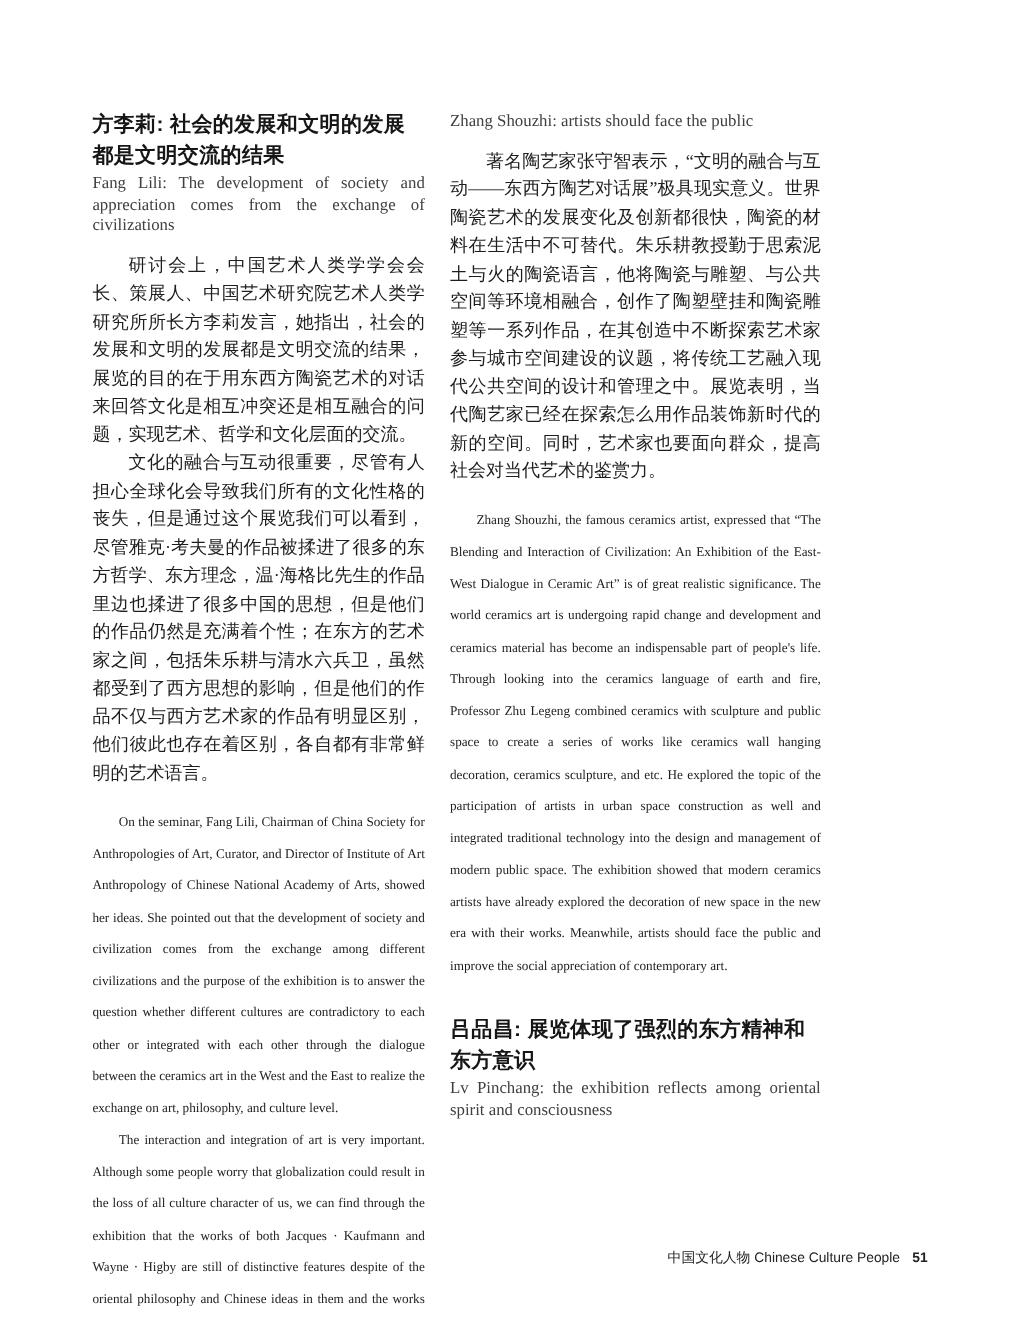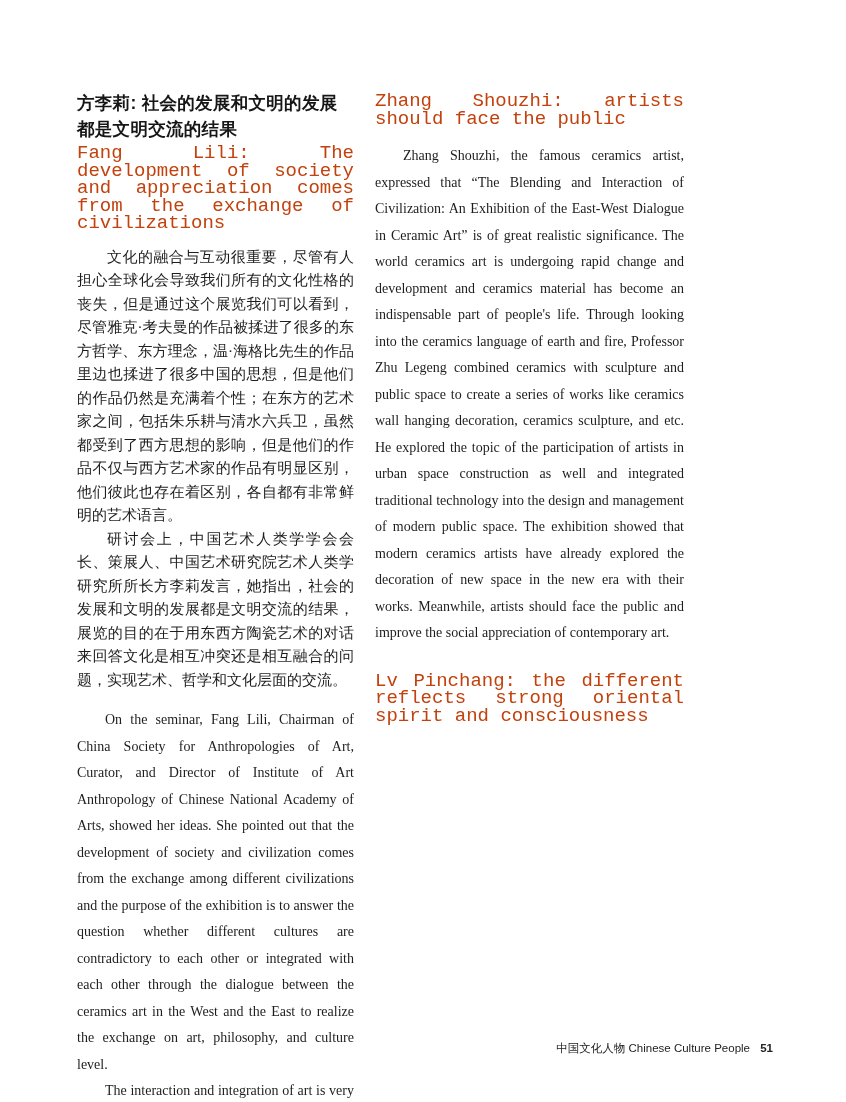--- a/index.html
+++ b/index.html
@@ -28,46 +28,46 @@
     margin: 0;
     font-family: "Liberation Sans", "DejaVu Sans", sans-serif;
     font-weight: 700;
     font-size: 17.5px;
     line-height: 26px;
     letter-spacing: 0.3px;
     color: #161616;
   }
   .heading-en {
     margin: 3px 0 0 0;
-    font-family: Liberation Mono, monospace;
+    font-family: Liberation Serif, serif;
     font-weight: 400;
-    font-size: 19px;
+    font-size: 14px;
     line-height: 17.5px;
-    color: #c2410c;
+    color: #404040;
     text-align: justify;
   }
   .body-cn {
     margin-top: 13px;
   }
   .body-cn p {
     margin: 0;
     font-family: "Liberation Serif", "DejaVu Serif", serif;
     font-size: 15px;
     line-height: 23.5px;
     text-align: justify;
     text-indent: 2em;
     color: #1d1d1d;
   }
   .body-en {
     margin-top: 15px;
   }
   .body-en p {
     margin: 0;
     font-family: "Liberation Serif", "DejaVu Serif", serif;
-    font-size: 14px;
+    font-size: 11px;
     line-height: 26.5px;
     text-align: justify;
     text-indent: 2em;
     color: #1d1d1d;
   }
   .article + .article {
     margin-top: 26px;
   }
   .page-footer {
     position: absolute;
@@ -86,40 +86,44 @@
 </head>
 <body>
 
 <div class="page">
   <div class="columns">
 
     <div class="col-left article">
       <h1 class="heading-cn">方李莉: 社会的发展和文明的发展都是文明交流的结果</h1>
       <h2 class="heading-en">Fang Lili: The development of society and appreciation comes from the exchange of civilizations</h2>
       <div class="body-cn">
+        <p>研讨会上，中国艺术人类学学会会长、策展人、中国艺术研究院艺术人类学研究所所长方李莉发言，她指出，社会的发展和文明的发展都是文明交流的结果，展览的目的在于用东西方陶瓷艺术的对话来回答文化是相互冲突还是相互融合的问题，实现艺术、哲学和文化层面的交流。</p>
         <p>文化的融合与互动很重要，尽管有人担心全球化会导致我们所有的文化性格的丧失，但是通过这个展览我们可以看到，尽管雅克·考夫曼的作品被揉进了很多的东方哲学、东方理念，温·海格比先生的作品里边也揉进了很多中国的思想，但是他们的作品仍然是充满着个性；在东方的艺术家之间，包括朱乐耕与清水六兵卫，虽然都受到了西方思想的影响，但是他们的作品不仅与西方艺术家的作品有明显区别，他们彼此也存在着区别，各自都有非常鲜明的艺术语言。</p>
-        <p>研讨会上，中国艺术人类学学会会长、策展人、中国艺术研究院艺术人类学研究所所长方李莉发言，她指出，社会的发展和文明的发展都是文明交流的结果，展览的目的在于用东西方陶瓷艺术的对话来回答文化是相互冲突还是相互融合的问题，实现艺术、哲学和文化层面的交流。</p>
       </div>
       <div class="body-en">
         <p>On the seminar, Fang Lili, Chairman of China Society for Anthropologies of Art, Curator, and Director of Institute of Art Anthropology of Chinese National Academy of Arts, showed her ideas. She pointed out that the development of society and civilization comes from the exchange among different civilizations and the purpose of the exhibition is to answer the question whether different cultures are contradictory to each other or integrated with each other through the dialogue between the ceramics art in the West and the East to realize the exchange on art, philosophy, and culture level.</p>
         <p>The interaction and integration of art is very important. Although some people worry that globalization could result in the loss of all culture character of us, we can find through the exhibition that the works of both Jacques · Kaufmann and Wayne · Higby are still of distinctive features despite of the oriental philosophy and Chinese ideas in them and the works of Zhu Legeng and Kiyomizu Rokubei are of clear difference from those of western artists despite of the influence from the Western. In addition, the works between the two artists from the East also show great difference for they all have their own artistic language of distinctive features.</p>
       </div>
     </div>
 
     <div class="col-right">
 
       <div class="article">
         <h2 class="heading-en">Zhang Shouzhi: artists should face the public</h2>
+        <div class="body-cn">
+          <p>著名陶艺家张守智表示，“文明的融合与互动——东西方陶艺对话展”极具现实意义。世界陶瓷艺术的发展变化及创新都很快，陶瓷的材料在生活中不可替代。朱乐耕教授勤于思索泥土与火的陶瓷语言，他将陶瓷与雕塑、与公共空间等环境相融合，创作了陶塑壁挂和陶瓷雕塑等一系列作品，在其创造中不断探索艺术家参与城市空间建设的议题，将传统工艺融入现代公共空间的设计和管理之中。展览表明，当代陶艺家已经在探索怎么用作品装饰新时代的新的空间。同时，艺术家也要面向群众，提高社会对当代艺术的鉴赏力。</p>
+        </div>
         <div class="body-en">
           <p>Zhang Shouzhi, the famous ceramics artist, expressed that “The Blending and Interaction of Civilization: An Exhibition of the East-West Dialogue in Ceramic Art” is of great realistic significance. The world ceramics art is undergoing rapid change and development and ceramics material has become an indispensable part of people's life. Through looking into the ceramics language of earth and fire, Professor Zhu Legeng combined ceramics with sculpture and public space to create a series of works like ceramics wall hanging decoration, ceramics sculpture, and etc. He explored the topic of the participation of artists in urban space construction as well and integrated traditional technology into the design and management of modern public space. The exhibition showed that modern ceramics artists have already explored the decoration of new space in the new era with their works. Meanwhile, artists should face the public and improve the social appreciation of contemporary art.</p>
         </div>
       </div>
 
       <div class="article">
-        <h2 class="heading-en">Lv Pinchang: the different reflects strong oriental spirit and consciousness</h2>
+        <h1 class="heading-cn">吕品昌: 展览体现了强烈的东方精神和东方意识</h1>
+        <h2 class="heading-en">Lv Pinchang: the exhibition reflects among oriental spirit and consciousness</h2>
 
       </div>
 
     </div>
   </div>
 
   <div class="page-footer">
     <span>中国文化人物</span>
     <span>Chinese Culture People</span>
     <span class="page-num">51</span>

